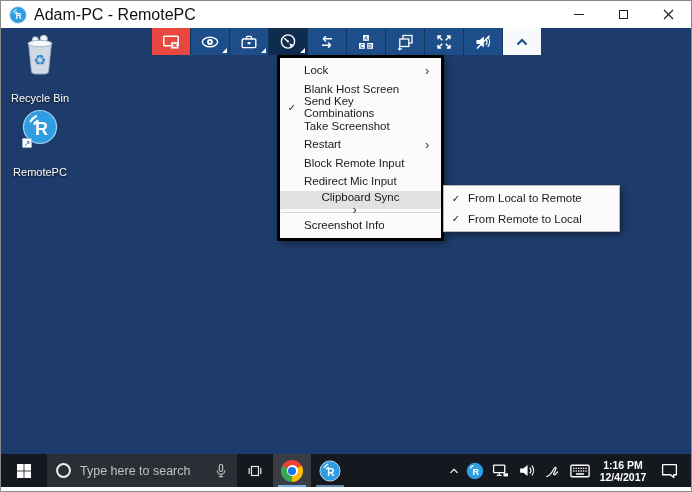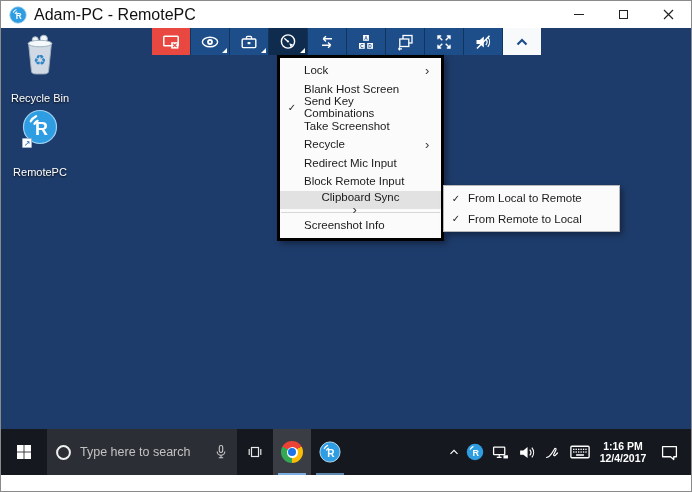--- a/index.html
+++ b/index.html
@@ -39,21 +39,21 @@
   .mrow { display:flex; align-items:center; height:18.5px; font-size:11.5px; color:#1b1b1b; }
   .mrow.hl { background:#e2e2e2;flex-direction:column; }
   .mcheck { width:24px; text-align:center; font-size:10px; color:#222; }
   .mlabel { flex:1; }
   .marrow { width:16px; font-size:13px; color:#3a3a3a; line-height:1; }
   .msep { height:1px; background:#d7d7d7; margin:3px 1px; }
   .submenu { position:absolute; left:442px; top:157px; width:177px; background:#fbfbfb; border:1px solid #b8b8b8; box-shadow:3px 3px 6px rgba(0,0,0,.35); padding:2px 0; z-index:6; }
   .smrow { display:flex; align-items:center; height:20.5px; font-size:11.5px; color:#1b1b1b; }
 
   
-  .taskbar { position:absolute; left:0; right:0; bottom:16px; height:46px; background:#15181e; display:flex; align-items:stretch; }
+  .taskbar { position:absolute; left:0; right:0; bottom:4px; height:33px; background:#15181e; display:flex; align-items:stretch; }
   .start-btn { width:46px; display:flex; align-items:center; justify-content:center; }
   .searchbox { width:190px; background:#2c2e35; display:flex; align-items:center; padding:0 8px; gap:8px; }
   .searchbox input { flex:1; background:transparent; border:none; outline:none; font-size:12.5px; color:#e8e8e8; font-family:"Liberation Sans",sans-serif; min-width:0; }
   .searchbox input::placeholder { color:#c2c2c2; opacity:1; }
   .tb-cell { width:36px; display:flex; align-items:center; justify-content:center; position:relative; }
   .app-cell { width:38px; display:flex; align-items:center; justify-content:center; position:relative; }
   .app-cell.focused { background:#3a3d44; }
   .app-cell .underline { position:absolute; left:5px; right:5px; bottom:0; height:2px; background:#79aede; }
   .chrome-ball { width:22px; height:22px; border-radius:50%; background:conic-gradient(from 60deg,#fbbc05 0 120deg,#34a853 0 240deg,#ea4335 0 360deg); position:relative; }
   .chrome-ball::before { content:""; position:absolute; left:50%; top:50%; width:11px; height:11px; margin:-5.5px 0 0 -5.5px; border-radius:50%; background:#fff; }
@@ -207,31 +207,31 @@
         <span class="mlabel">Send Key Combinations</span>
         <span class="marrow"></span>
       </div>
       <div class="mrow">
         <span class="mcheck"></span>
         <span class="mlabel">Take Screenshot</span>
         <span class="marrow"></span>
       </div>
       <div class="mrow">
         <span class="mcheck"></span>
-        <span class="mlabel">Recycle</span>
+        <span class="mlabel">Restart</span>
         <span class="marrow">›</span>
       </div>
       <div class="mrow">
         <span class="mcheck"></span>
+        <span class="mlabel">Block Remote Input</span>
+        <span class="marrow"></span>
+      </div>
+      <div class="mrow">
+        <span class="mcheck"></span>
         <span class="mlabel">Redirect Mic Input</span>
-        <span class="marrow"></span>
-      </div>
-      <div class="mrow">
-        <span class="mcheck"></span>
-        <span class="mlabel">Block Remote Input</span>
         <span class="marrow"></span>
       </div>
       <div class="mrow hl">
         <span class="mcheck"></span>
         <span class="mlabel">Clipboard Sync</span>
         <span class="marrow">›</span>
       </div>
       <div class="msep"></div>
       <div class="mrow">
         <span class="mcheck"></span>

